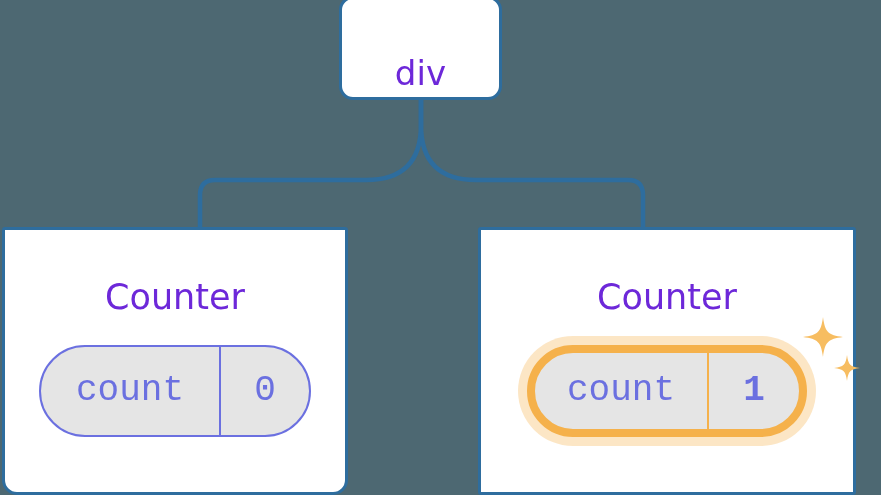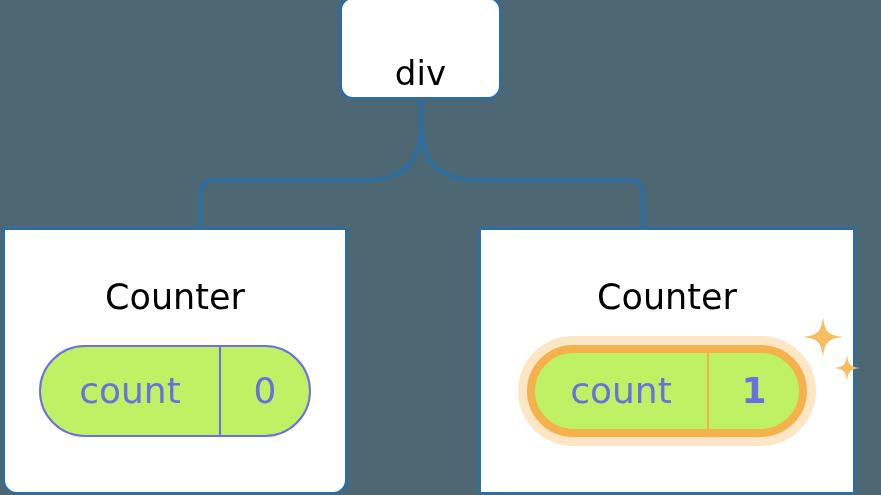--- a/index.html
+++ b/index.html
@@ -68,21 +68,21 @@
     border-bottom-right-radius: 15px;
   }
   #node-counter-right {
     left: 478px;
     top: 227px;
     width: 378px;
     height: 268px;
   }
 
   .node-title {
-    color: #000000;
+    color: #6d28d9;
     font-size: 35px;
     font-weight: 400;
     line-height: 1;
     margin-top: 50px;
     white-space: nowrap;
   }
 
   
   .pill-wrap {
     position: relative;
@@ -92,23 +92,24 @@
     justify-content: center;
   }
 
   .pill {
     position: relative;
     display: flex;
     align-items: stretch;
     height: 92px;
     border: 2px solid #6b70e0;
     border-radius: 46px;
-    background: #bef264;
+    background: #e5e5e5;
     box-sizing: border-box;
     z-index: 2;
+    font-family: Liberation Mono, monospace;
   }
 
   .pill-key,
   .pill-val {
     display: flex;
     align-items: center;
     justify-content: center;
     box-sizing: border-box;
     line-height: 1;
   }

